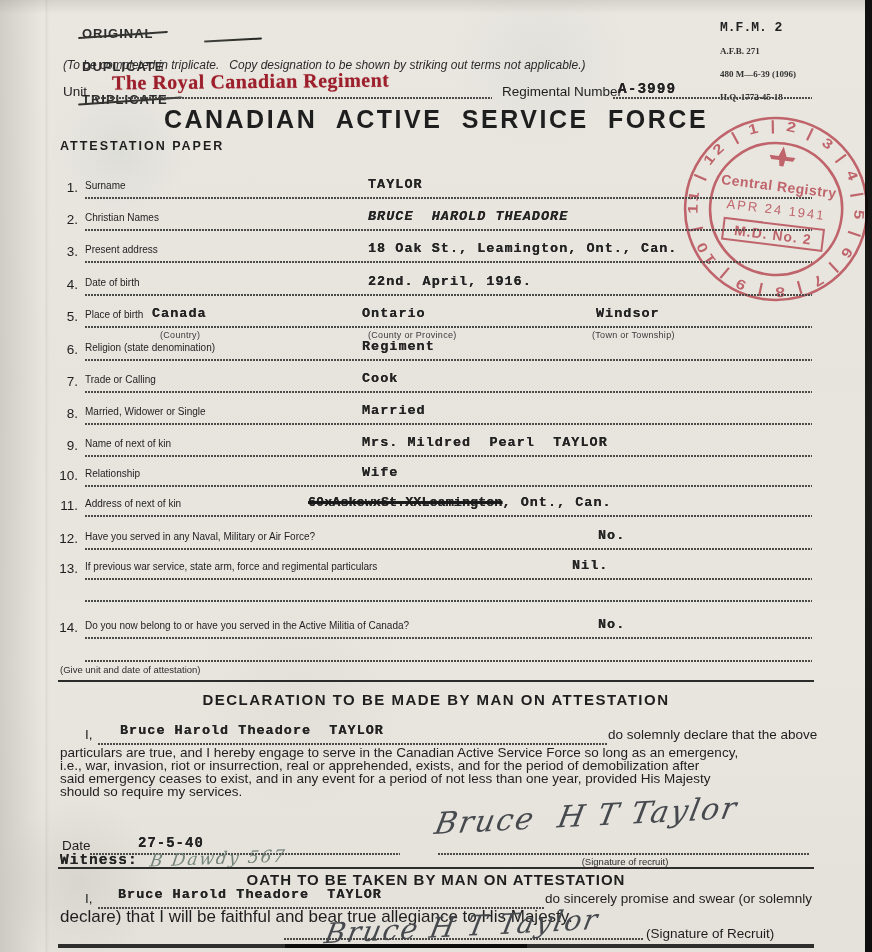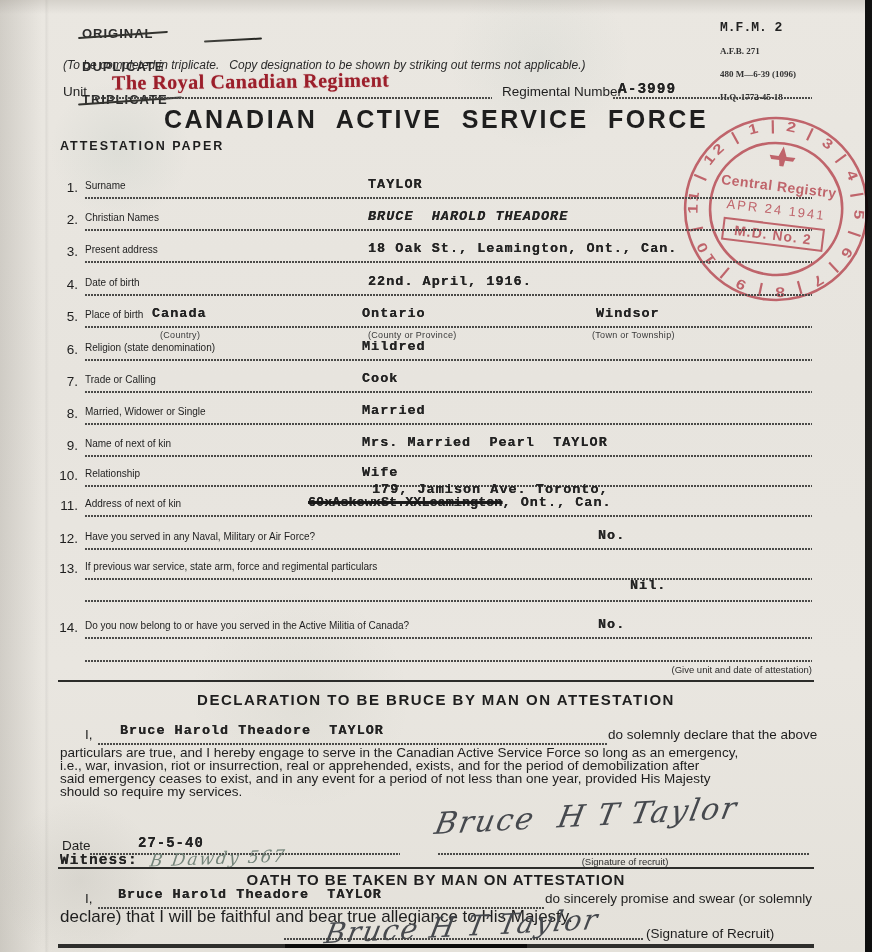--- a/index.html
+++ b/index.html
@@ -131,69 +131,68 @@
   <span class="answer tw" style="left:152px; top:306px;">Canada</span>
   <span class="answer tw" style="left:362px; top:306px;">Ontario</span>
   <span class="answer tw" style="left:596px; top:306px;">Windsor</span>
   <span class="sublabel ser" style="left:160px; top:330px;">(Country)</span>
   <span class="sublabel ser" style="left:368px; top:330px;">(County or Province)</span>
   <span class="sublabel ser" style="left:592px; top:330px;">(Town or Township)</span>
 
   <span class="num ser" style="left:52px; top:342px;">6.</span>
   <span class="itemlabel ser" style="left:85px; top:342px;">Religion (state denomination)</span>
   <div class="dotline" style="left:85px; top:359px; width:727px;"></div>
-  <span class="answer tw" style="left:362px; top:339px;">Mildred</span>
+  <span class="answer tw" style="left:362px; top:339px;">Regiment</span>
 
   <span class="num ser" style="left:52px; top:374px;">7.</span>
   <span class="itemlabel ser" style="left:85px; top:374px;">Trade or Calling</span>
   <div class="dotline" style="left:85px; top:391px; width:727px;"></div>
   <span class="answer tw" style="left:362px; top:371px;">Cook</span>
 
   <span class="num ser" style="left:52px; top:406px;">8.</span>
   <span class="itemlabel ser" style="left:85px; top:406px;">Married, Widower or Single</span>
   <div class="dotline" style="left:85px; top:423px; width:727px;"></div>
   <span class="answer tw" style="left:362px; top:403px;">Married</span>
 
   <span class="num ser" style="left:52px; top:438px;">9.</span>
   <span class="itemlabel ser" style="left:85px; top:438px;">Name of next of kin</span>
   <div class="dotline" style="left:85px; top:455px; width:727px;"></div>
-  <span class="answer tw" style="left:362px; top:435px;">Mrs. Married  Pearl  TAYLOR</span>
+  <span class="answer tw" style="left:362px; top:435px;">Mrs. Mildred  Pearl  TAYLOR</span>
 
   <span class="num ser" style="left:52px; top:468px;">10.</span>
   <span class="itemlabel ser" style="left:85px; top:468px;">Relationship</span>
   <div class="dotline" style="left:85px; top:485px; width:727px;"></div>
   <span class="answer tw" style="left:362px; top:465px;">Wife</span>
 
-  <span class="answer tw" style="left:372px; top:482px;">179, Jamison Ave. Toronto,</span>
   <span class="num ser" style="left:52px; top:498px;">11.</span>
   <span class="itemlabel ser" style="left:85px; top:498px;">Address of next of kin</span>
   <div class="dotline" style="left:85px; top:515px; width:727px;"></div>
   <span class="answer tw" style="left:308px; top:495px;"><span class="struck-text">60xAskewxSt.XXLeamington</span><span>, Ont., Can.</span></span>
 
   <span class="num ser" style="left:52px; top:531px;">12.</span>
   <span class="itemlabel ser" style="left:85px; top:531px;">Have you served in any Naval, Military or Air Force?</span>
   <div class="dotline" style="left:85px; top:548px; width:727px;"></div>
   <span class="answer tw" style="left:598px; top:528px;">No.</span>
 
   <span class="num ser" style="left:52px; top:561px;">13.</span>
   <span class="itemlabel ser" style="left:85px; top:561px;">If previous war service, state arm, force and regimental particulars</span>
   <div class="dotline" style="left:85px; top:578px; width:727px;"></div>
-  <span class="answer tw" style="left:630px; top:558px;margin-top:20px;">Nil.</span>
+  <span class="answer tw" style="left:572px; top:558px;">Nil.</span>
   <div class="dotline" style="left:85px; top:600px; width:727px;"></div>
 
   <span class="num ser" style="left:52px; top:620px;">14.</span>
   <span class="itemlabel ser" style="left:85px; top:620px;">Do you now belong to or have you served in the Active Militia of Canada?</span>
   <div class="dotline" style="left:85px; top:637px; width:727px;"></div>
   <span class="answer tw" style="left:598px; top:617px;">No.</span>
 
   <div class="dotline" style="left:85px; top:660px; width:727px;"></div>
-  <div class="abs ser caption" style="left:60px; top:664px; width:752px; text-align:right; white-space:normal;">(Give unit and date of attestation)</div>
+  <div class="abs ser caption" style="left:60px; top:664px; width:752px; text-align:left; white-space:normal;">(Give unit and date of attestation)</div>
   <div class="solidline" style="left:58px; top:680px; width:756px;"></div>
 
-  <div class="abs ser" style="left:60px; top:691px; width:752px; text-align:center; font-weight:bold; font-size:15px; letter-spacing:1.5px; white-space:normal;">DECLARATION TO BE BRUCE BY MAN ON ATTESTATION</div>
+  <div class="abs ser" style="left:60px; top:691px; width:752px; text-align:center; font-weight:bold; font-size:15px; letter-spacing:1.5px; white-space:normal;">DECLARATION TO BE MADE BY MAN ON ATTESTATION</div>
   <span class="abs ser" style="left:85px; top:727px; font-size:13.5px;">I,</span>
   <div class="dotline" style="left:98px; top:743px; width:510px;"></div>
   <span class="abs tw" style="left:120px; top:723px; font-size:13.5px;">Bruce Harold Theadore  TAYLOR</span>
   <span class="abs ser" style="left:608px; top:727px; font-size:13.5px;">do solemnly declare that the above</span>
   <div class="abs ser" style="left:60px; top:745px; font-size:13.5px;">particulars are true, and I hereby engage to serve in the Canadian Active Service Force so long as an emergency,</div>
   <div class="abs ser" style="left:60px; top:758px; font-size:13.5px;">i.e., war, invasion, riot or insurrection, real or apprehended, exists, and for the period of demobilization after</div>
   <div class="abs ser" style="left:60px; top:771px; font-size:13.5px;">said emergency ceases to exist, and in any event for a period of not less than one year, provided His Majesty</div>
   <div class="abs ser" style="left:60px; top:784px; font-size:13.5px;">should so require my services.</div>
 
   <div class="abs hand sig" style="left:435px; top:798px; font-size:30px;">Bruce  H T Taylor</div>

